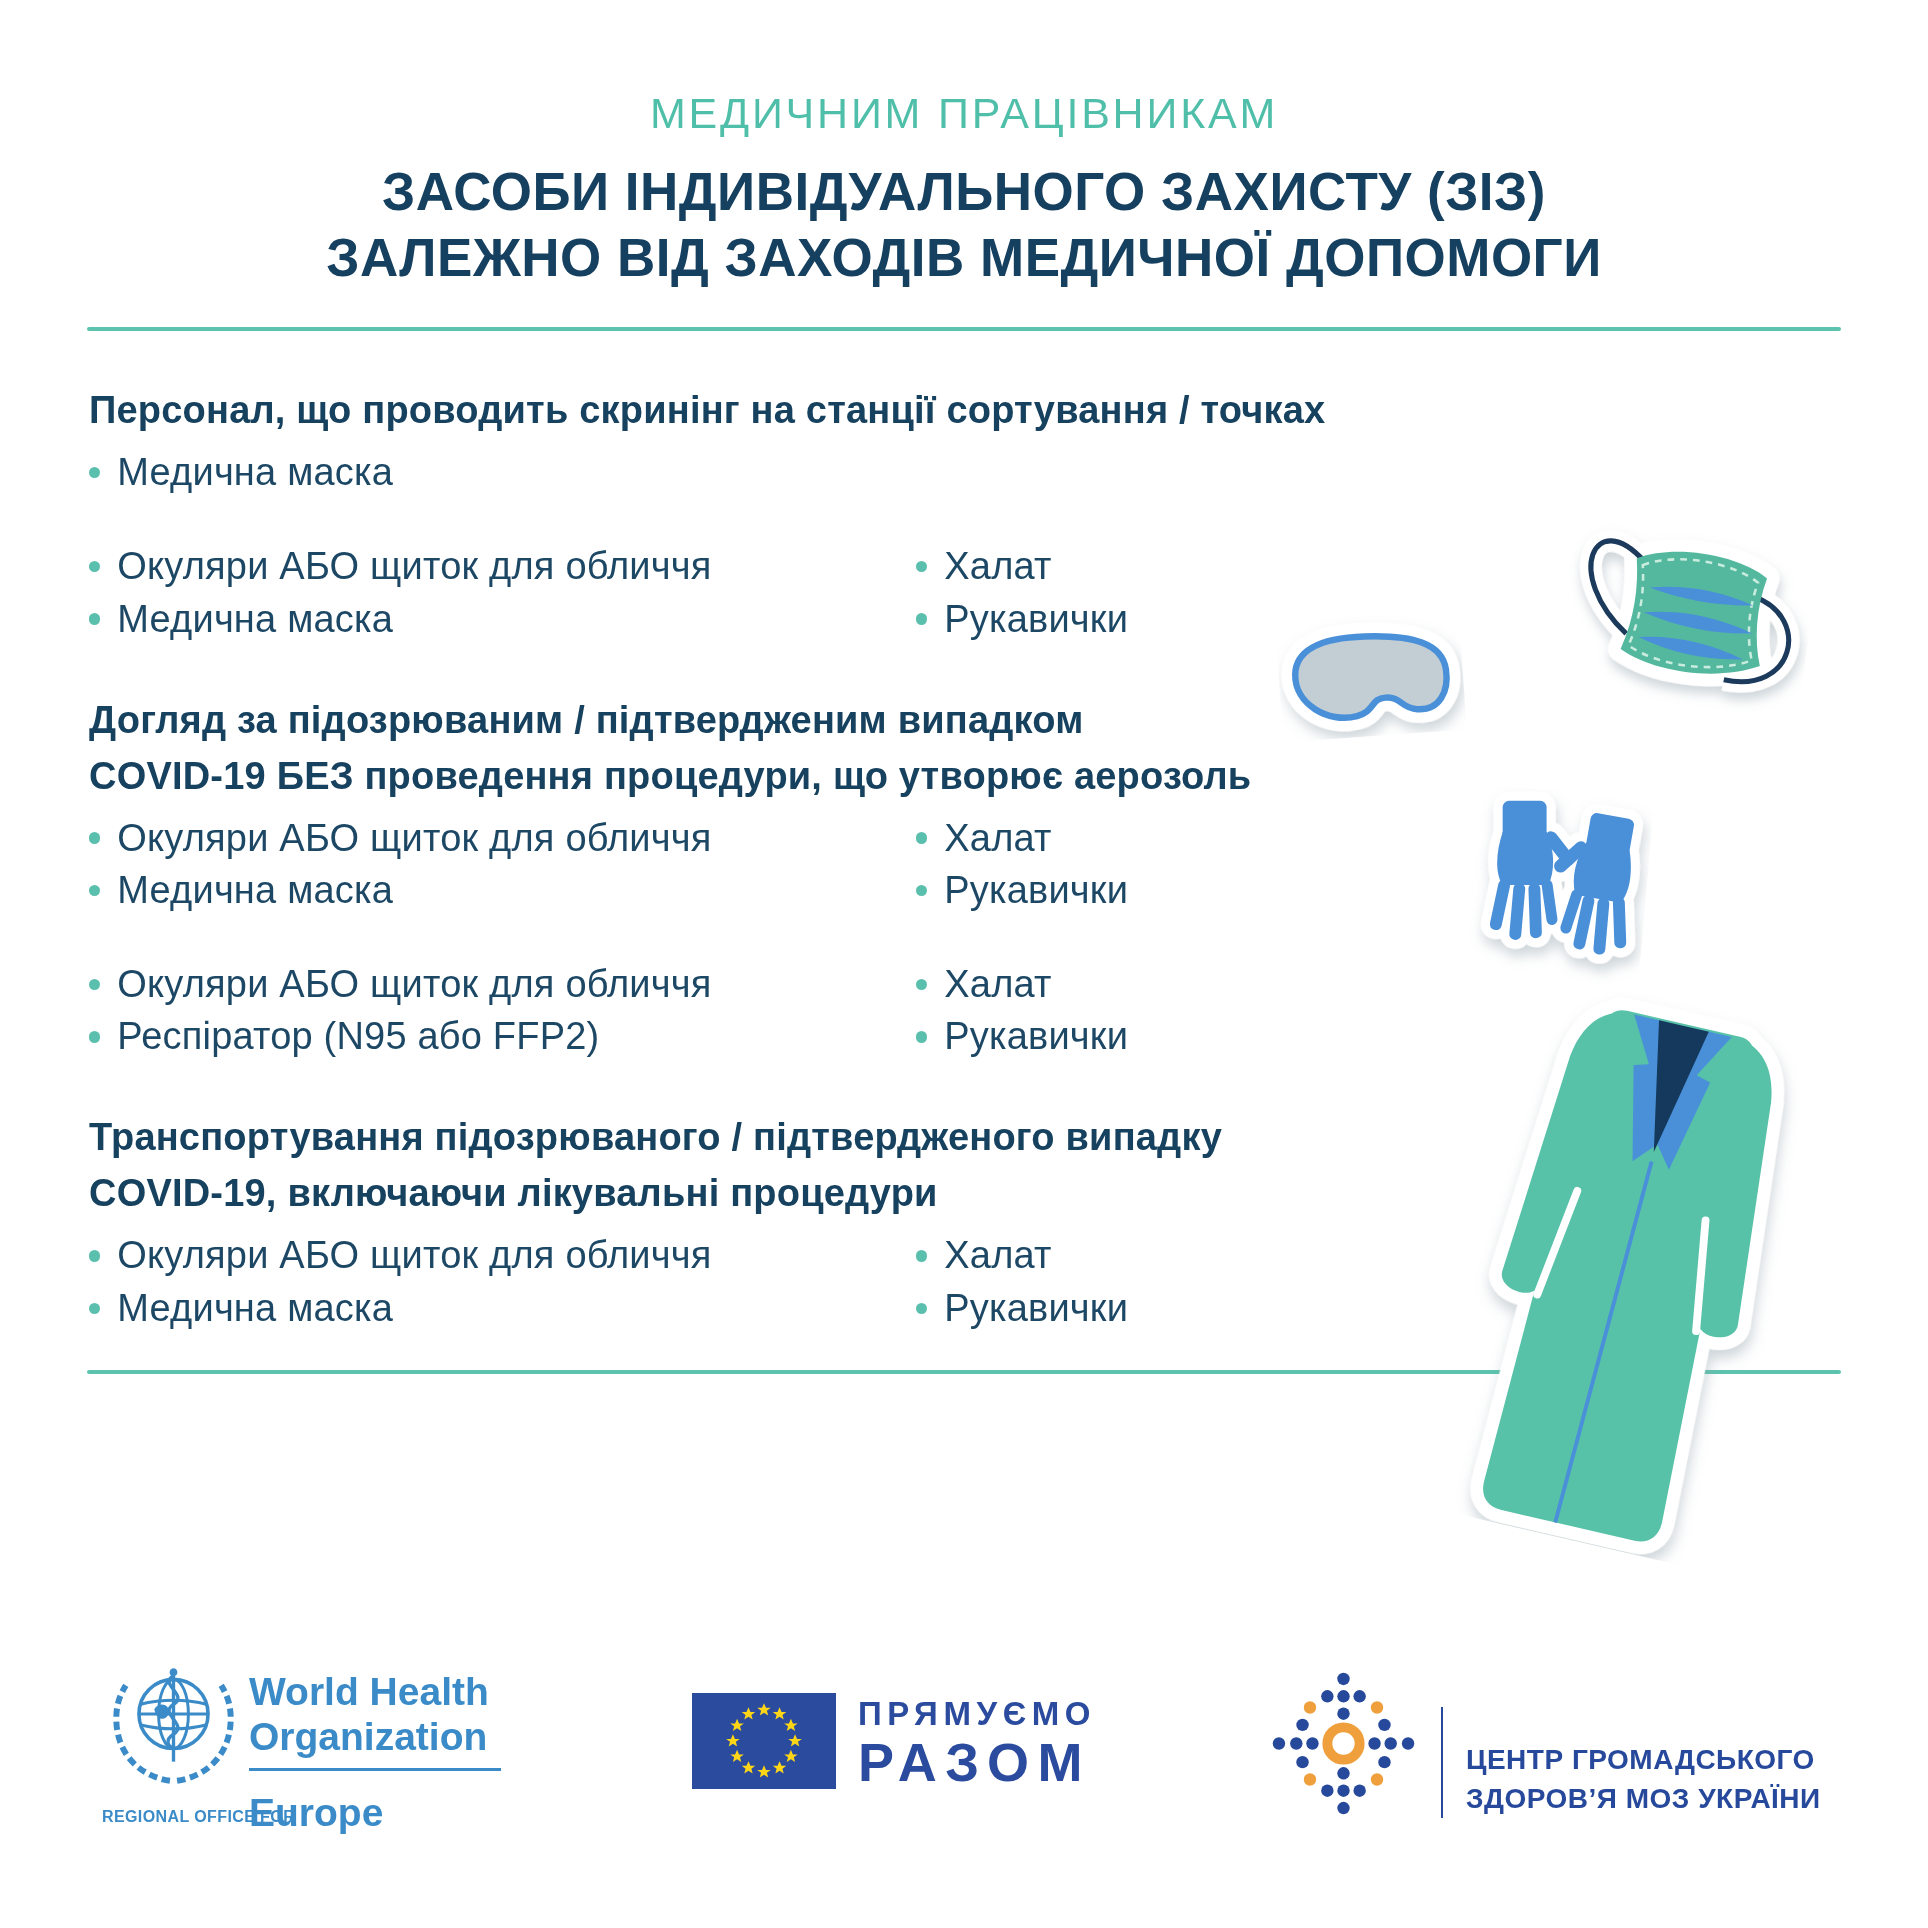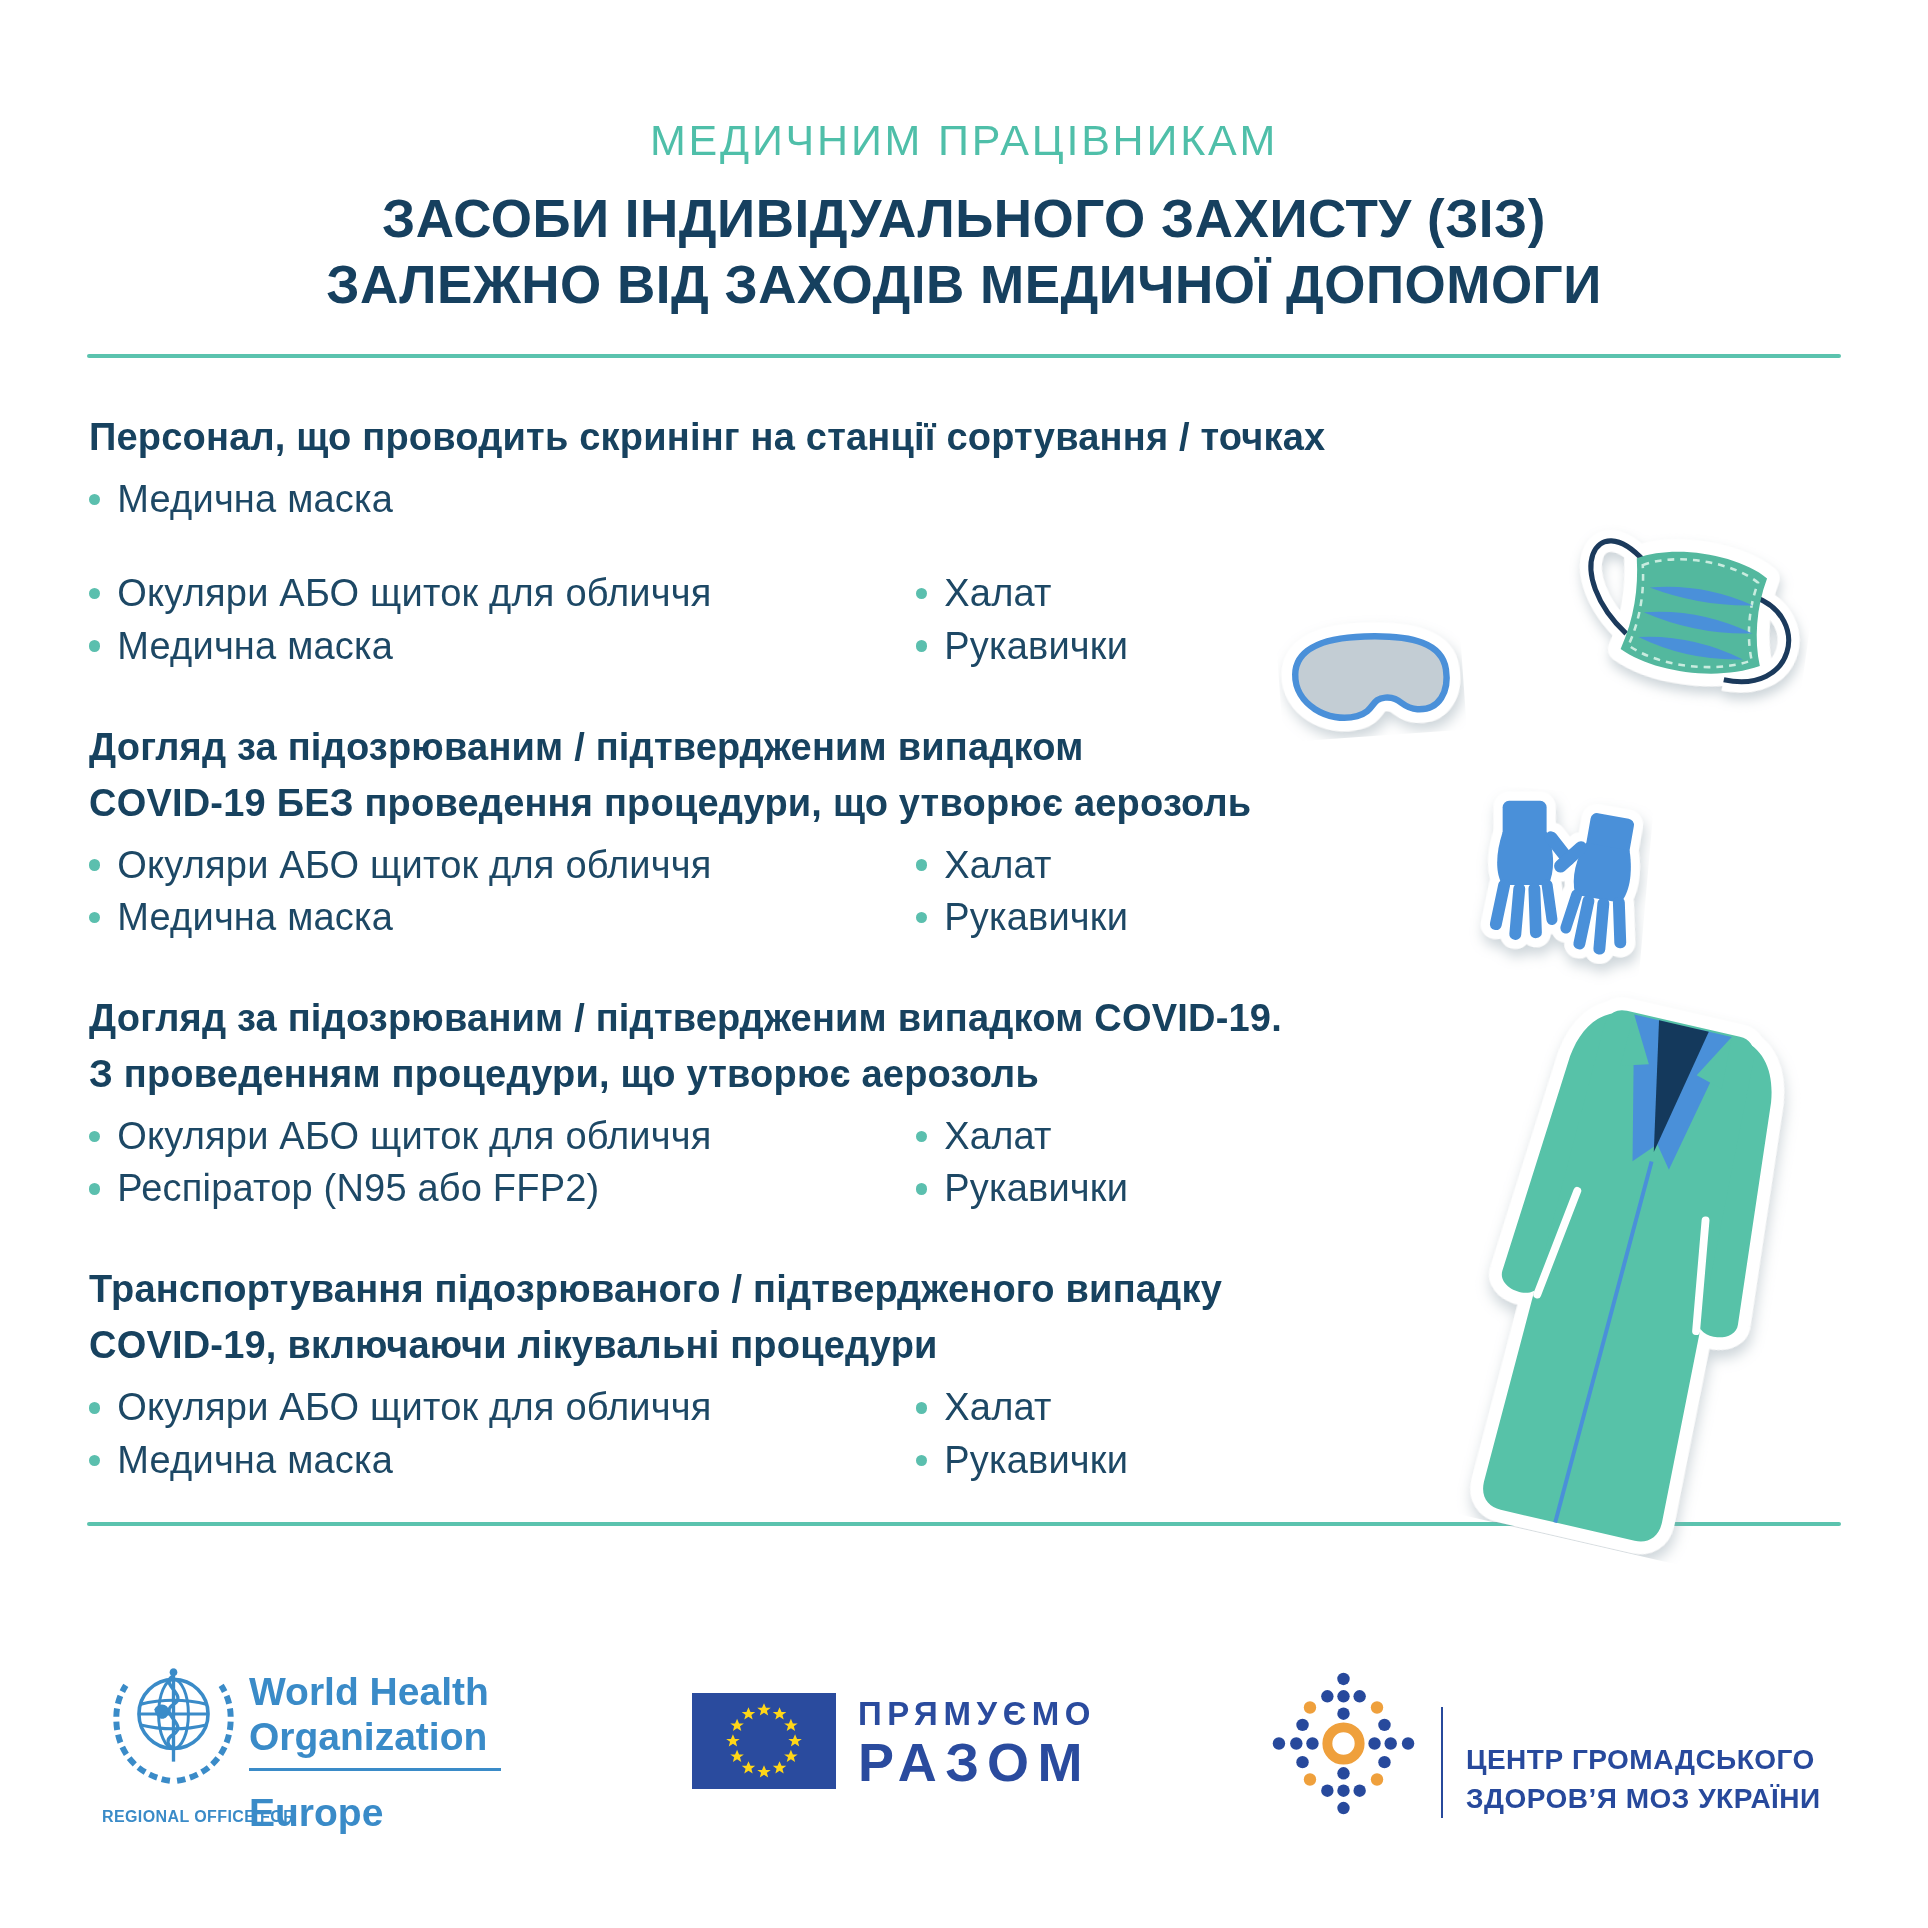--- a/index.html
+++ b/index.html
@@ -1,21 +1,21 @@
 <!DOCTYPE html>
 <html style="font-size:15px"><head>
 <meta charset="utf-8">
 <style>
   html,body{margin:0;padding:0;background:#fff;}
   .canvas{
     position:relative;width:1928px;height:1928px;background:#ffffff;
     font-family:"Liberation Sans",sans-serif;overflow:hidden;
   }
   
-  .header{padding-top:116px;text-align:center;}
+  .header{padding-top:89px;text-align:center;}
   .eyebrow{
     font-size:43px;font-weight:400;letter-spacing:2.8px;color:#4fbfa9;
   }
   .title{margin-top:21px;font-size:53px;line-height:66px;font-weight:700;
     color:#16405f;letter-spacing:0.5px;}
   .divider{height:4.7px;background:#5bc3ae;border-radius:2.8px;margin:32px 87px 0 87px;}
   .divider.bottom{margin-top:40px;}
   
   .content{padding-left:89px;}
   .section{margin-top:51px;}
@@ -141,24 +141,20 @@
           </div>
           <div class="bullet">
             <span class="dot"></span>
             <span class="bl">Рукавички</span>
           </div>
         </div>
       </div>
     </div>
 
     <div class="section">
-      <h2 class="sec-heading">
-        <div class="hline">Догляд за підозрюваним / підтвердженим випадком COVID-19.</div>
-        <div class="hline">З проведенням процедури, що утворює аерозоль</div>
-      </h2>
       <div class="bullets">
         <div class="bcol c1">
           <div class="bullet">
             <span class="dot"></span>
             <span class="bl">Окуляри АБО щиток для обличчя</span>
           </div>
           <div class="bullet">
             <span class="dot"></span>
             <span class="bl">Респіратор (N95 або FFP2)</span>
           </div>

